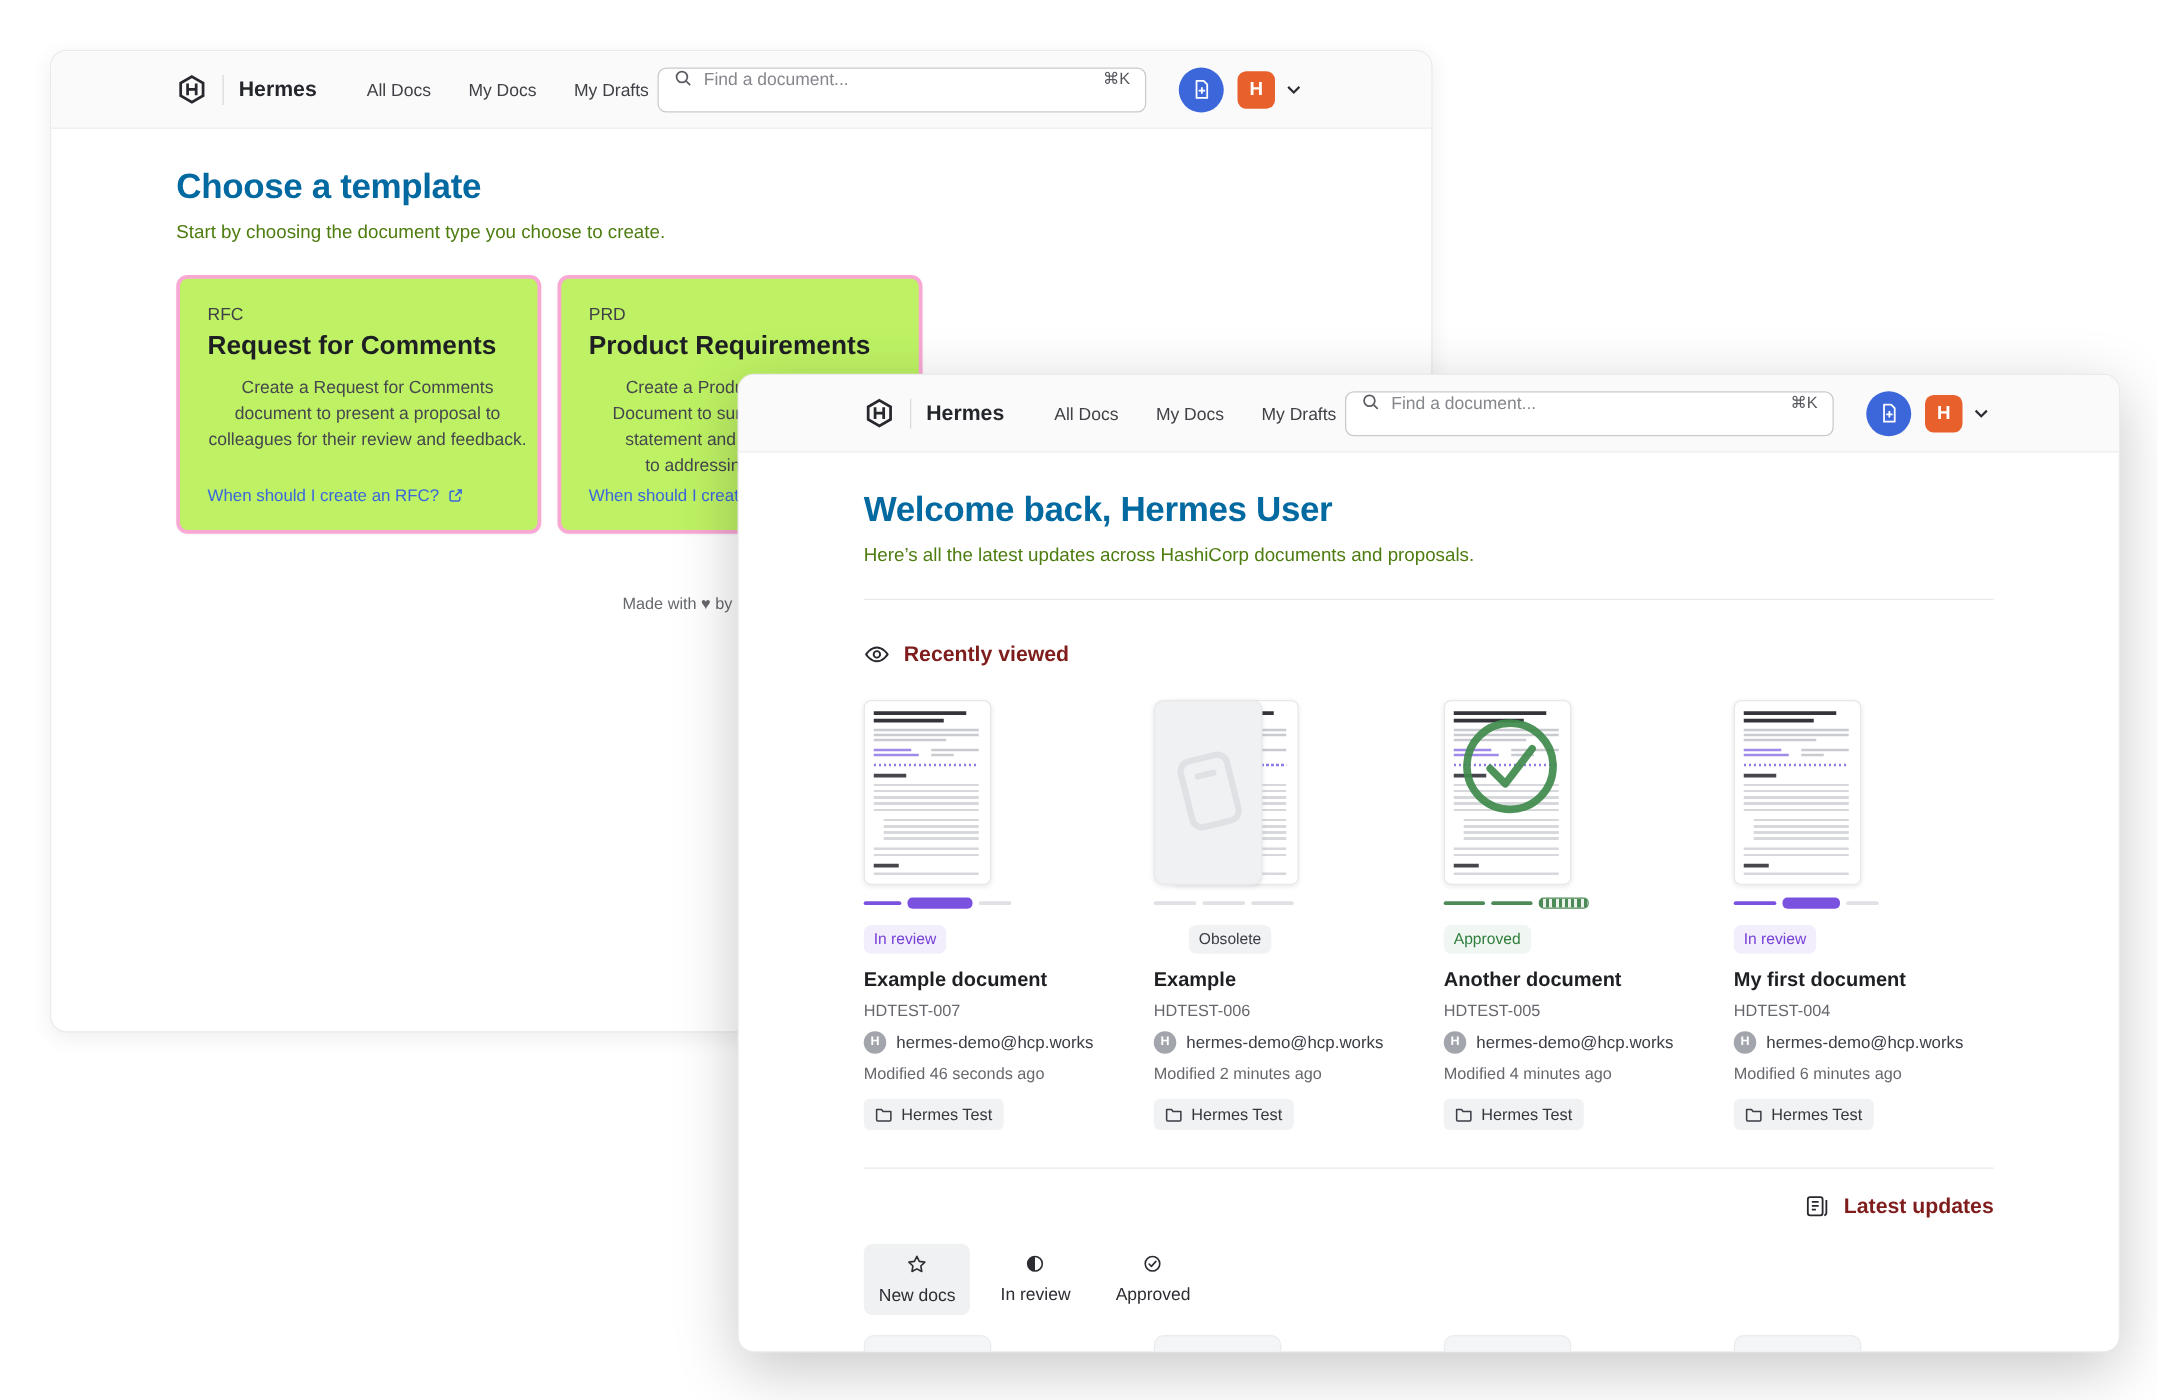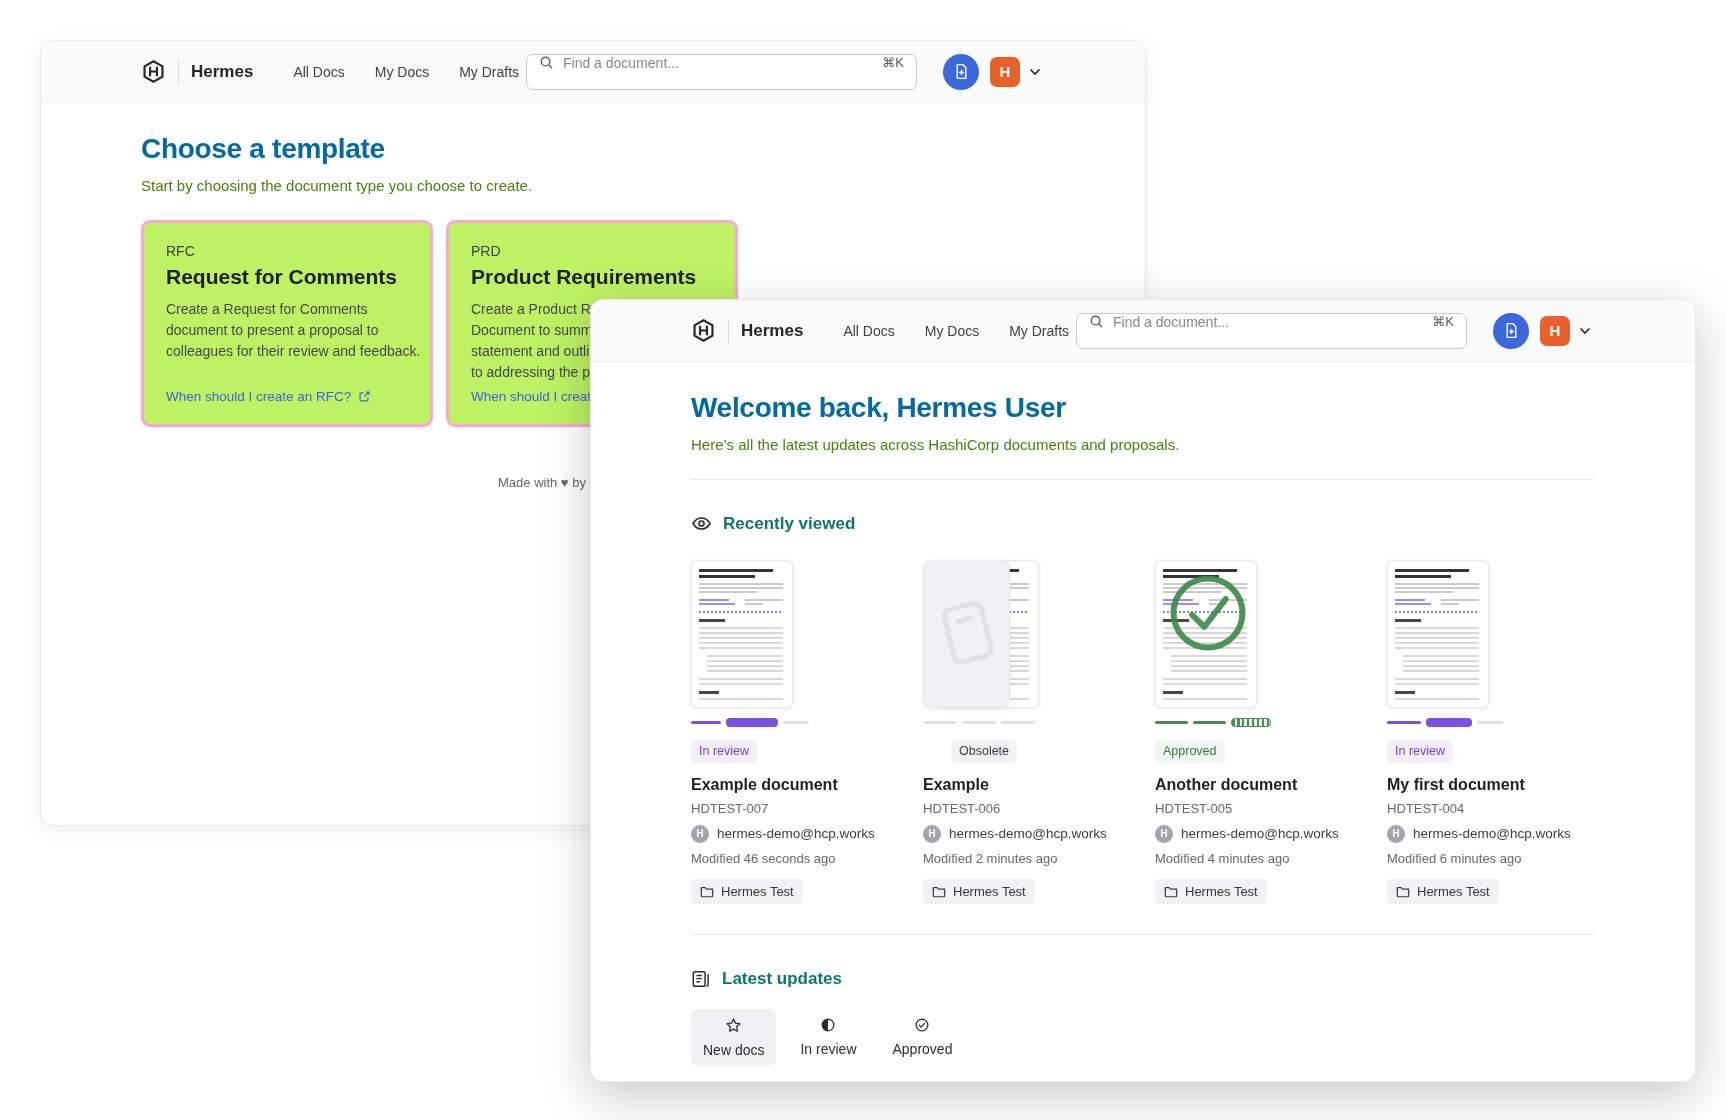--- a/index.html
+++ b/index.html
@@ -27,31 +27,31 @@
   .chev { margin-left:9px; cursor:pointer; display:flex; }
 
   
   .tpl-content { padding:30px 100px 0; }
   .page-h1 { font-size:28px; font-weight:700; color:#0369a1; letter-spacing:-.3px; }
   .page-sub { font-size:15px; color:#4d7c0f; margin-top:12px; }
   .tpl-row { display:flex; gap:13px; margin-top:26px; }
   .tpl-card { width:292px; height:207px; border:3px solid #f9a8d4; border-radius:9px; background:#bef264; box-shadow:0 1px 2px rgba(0,0,0,.04); padding:20px 22px; display:flex; flex-direction:column; cursor:pointer; }
   .tpl-abbrev { font-size:14px; color:#3f4146; }
   .tpl-name { font-size:21px; font-weight:700; color:#1d1f23; margin-top:6px; white-space:nowrap; }
-  .tpl-desc { font-size:14px; color:#45474d; line-height:1.5; margin-top:10px; width:256px; }
+  .tpl-desc { font-size:14px; color:#45474d; line-height:1.5; margin-top:10px; width:256px;text-align:center; }
   .tpl-link { margin-top:auto; display:flex; align-items:center; gap:7px; color:#3a66dd; font-size:13.5px; cursor:pointer; white-space:nowrap; }
   .made-with { position:absolute; left:457px; top:434px; font-size:13px; color:#66686e; white-space:nowrap; }
 
   
   .home-content { padding:30px 100px 0; height:721px; overflow:hidden; position:relative; }
   .divider { height:1px; background:#e8e9eb; }
   .div-1 { margin-top:26px; }
   .div-2 { margin-top:30px; }
   .section-head { display:flex; align-items:center; gap:11px; margin-top:33px; }
-  .section-title { font-size:17px; font-weight:700; color:#0f766e; }
+  .section-title { font-size:17px; font-weight:700; color:#7f1d1d; }
 
   .doc-row { display:flex; gap:24px; margin-top:26px; }
   .doc-card { width:209px; cursor:pointer; }
   .thumb { height:148px; position:relative; }
   .mini-doc { width:102px; height:148px; background:#fff; border:1px solid #e7e8ea; border-radius:6px; box-shadow:0 1px 4px rgba(0,0,0,.08); position:relative; overflow:hidden; }
   .mini-doc::before { content:""; position:absolute; left:7px; top:8px; width:88px; height:132px;
     background:
       linear-gradient(#33353b,#33353b) 0 0 / 74px 3px,
       linear-gradient(#33353b,#33353b) 0 6px / 56px 3px,
       linear-gradient(#c9cbd0,#c9cbd0) 0 14px / 84px 2px,
@@ -378,21 +378,21 @@
                   <path d="M1.5 2.5h4.4l1.5 1.9h7.1v7.6c0 .6-.5 1-1 1h-11c-.6 0-1-.4-1-1z" fill="none" stroke="#3b3d45" stroke-width="1.4" stroke-linejoin="round"></path>
                 </svg>
             </span>
             <span>Hermes Test</span>
           </div>
         </div>
       </div>
 
       <div class="divider div-2"></div>
 
-      <div class="section-head" style="margin-top:34px;">
+      <div class="section-head" style="margin-top:20px;justify-content:flex-end;">
         <span>
           <svg width="20" height="20" viewBox="0 0 22 22">
               <rect x="2.5" y="3" width="13" height="16" rx="2" fill="none" stroke="#26282e" stroke-width="1.6"></rect>
               <path d="M6 7.2h6 M6 10.6h6 M6 14h3.6" stroke="#26282e" stroke-width="1.5"></path>
               <path d="M18.8 5.5v11.2c0 1.2-.8 2.1-1.9 2.3" fill="none" stroke="#26282e" stroke-width="1.6"></path>
             </svg>
         </span>
         <span class="section-title">Latest updates</span>
       </div>
 

